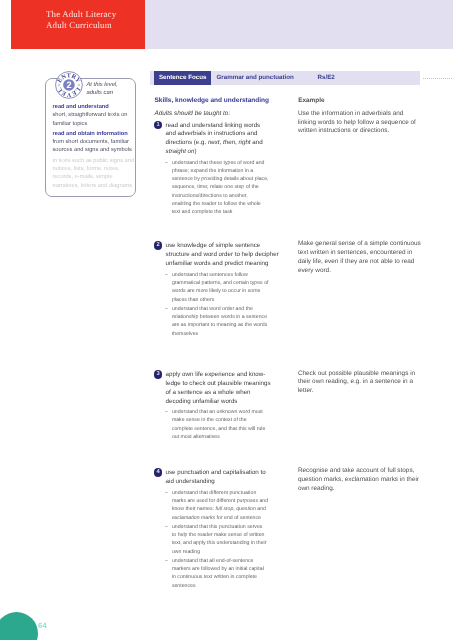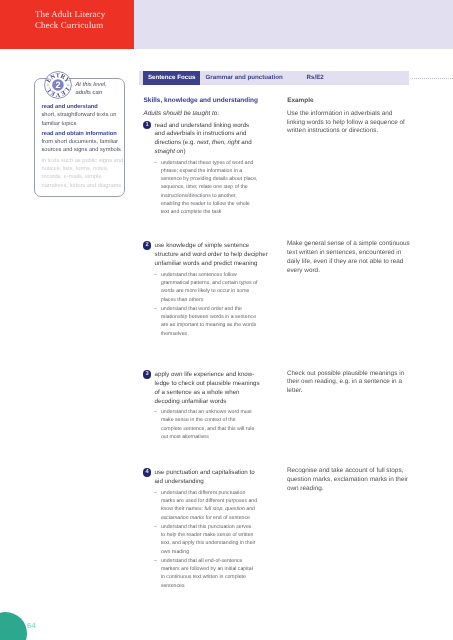--- a/index.html
+++ b/index.html
@@ -1,19 +1,19 @@
 <!DOCTYPE html>
 <html><head>
 <meta charset="utf-8">
 <style>
   html,body{margin:0;padding:0;}
   body{width:453px;height:640px;background:#ffffff;font-family:"Liberation Sans",sans-serif;position:relative;overflow:hidden;
        -webkit-font-smoothing:antialiased;text-rendering:geometricPrecision;}
   svg text{-webkit-font-smoothing:antialiased;}
-  #page{position:absolute;inset:0;transform:translateZ(0);}
+  #page{position:absolute;inset:0;transform:translateZ(0);margin-left:11px;}
 
   
   .red-band{position:absolute;left:0;top:0;width:134px;height:49px;background:#ee3125;}
   .lav-band{position:absolute;left:134px;top:0;width:319px;height:49px;background:#e1dff0;}
   .doc-title{position:absolute;left:35px;top:9.4px;color:#fae3df;font-family:"Liberation Serif",serif;
              font-size:8.9px;line-height:10.6px;letter-spacing:.15px;}
 
   
   .pagenum-circle{position:absolute;left:-16.2px;top:611.9px;width:43.2px;height:43.2px;border-radius:50%;background:#2ba88d;}
   .pagenum{position:absolute;left:27px;top:622.4px;color:#8fe3cf;font-size:7.6px;font-weight:bold;letter-spacing:.2px;line-height:8px;}
@@ -58,21 +58,21 @@
   i{font-style:italic;}
 </style>
 </head>
 <body>
 
 <div id="page">
   <div class="red-band"></div>
   <div class="lav-band"></div>
   <div class="doc-title">
     <span>The Adult Literacy</span><br>
-    <span>Check Curriculum</span>
+    <span>Adult Curriculum</span>
   </div>
 
   <div class="pagenum-circle"></div>
   <div class="pagenum">64</div>
 
   <div class="sidebar-box"></div>
   <div class="badge" id="badge"><svg viewBox="0 0 100 100" width="27.9" height="27.9" overflow="visible">
    <circle cx="50" cy="50" r="48" fill="#ffffff" stroke="#4e5396" stroke-width="2.3"></circle>
    <circle cx="50" cy="50" r="20.8" fill="#7d81c2"></circle>
    <text x="50" y="62" font-size="33" font-weight="bold" fill="#ffffff" text-anchor="middle" font-family="Liberation Sans, sans-serif">2</text>

